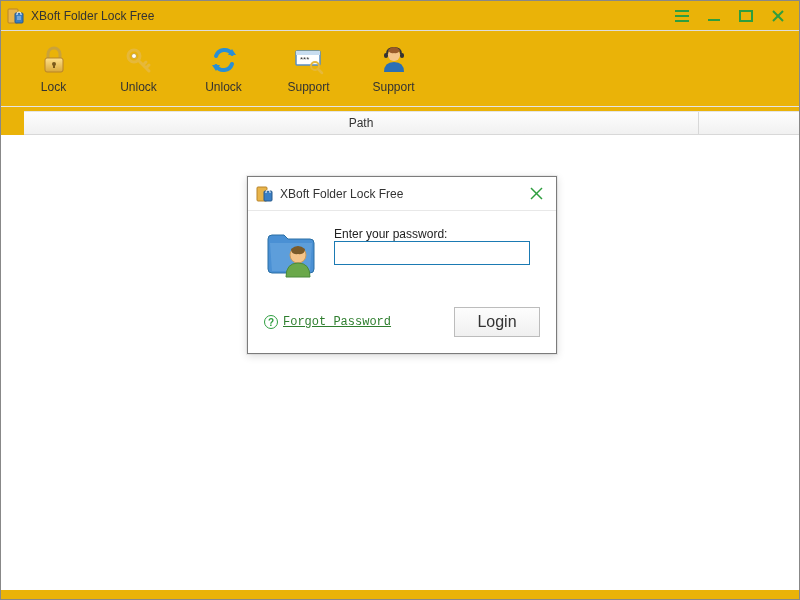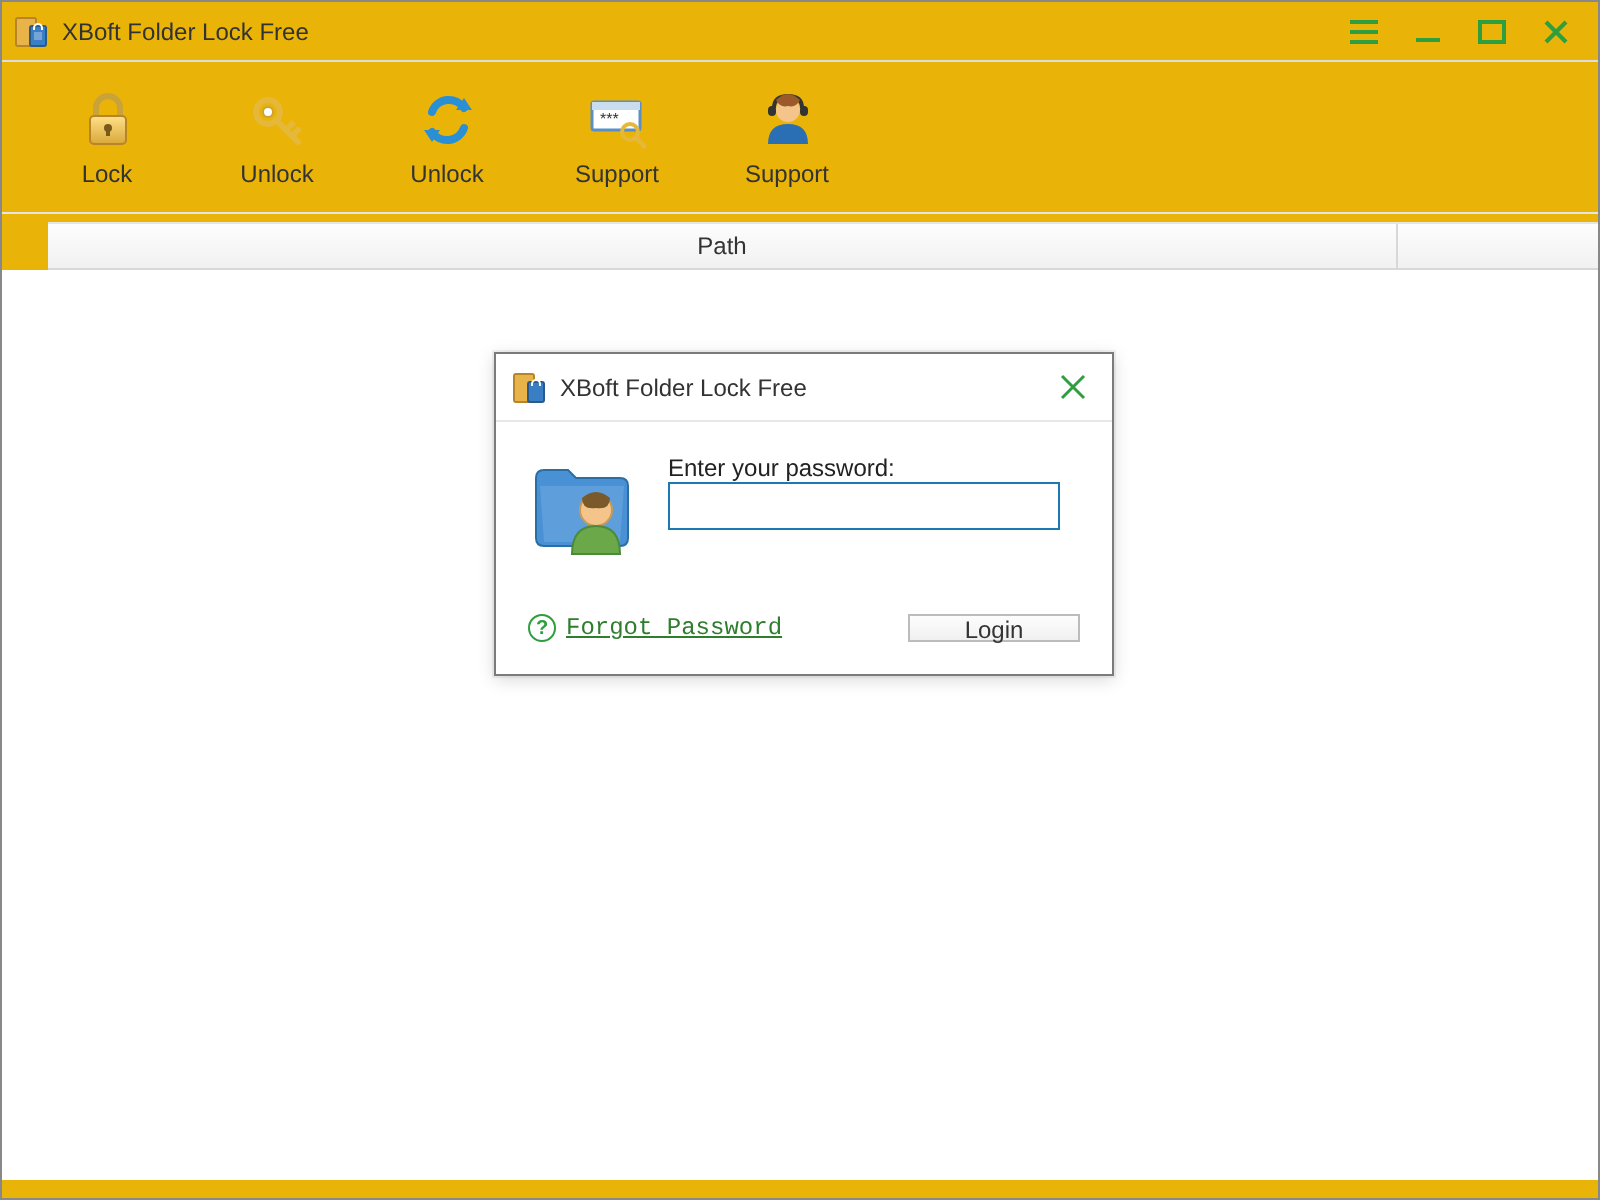--- a/index.html
+++ b/index.html
@@ -33,21 +33,21 @@
 .modal .m-body { padding: 14px 16px 10px 16px; }
 .modal .m-row1 { display: flex; align-items: flex-start; gap: 12px; }
 .modal .m-avatar { width: 58px; height: 58px; flex-shrink: 0; }
 .modal .m-fields { flex: 1; }
 .modal .m-label { font-size: 12px; color: #222; margin-top: 2px; }
 .modal .m-input { width: 196px; height: 24px; border: 1px solid #1b7ab3; padding: 2px 4px; font-size: 12px; outline: none; }
 .modal .m-row2 { display: flex; align-items: center; justify-content: space-between; margin-top: 24px; padding-bottom: 6px; }
 .modal .m-forgot { display: flex; align-items: center; gap: 5px; }
 .modal .m-forgot .q { width: 14px; height: 14px; border-radius: 50%; border: 1px solid #2e9e3f; color: #2e9e3f; font-size: 10px; display: flex; align-items: center; justify-content: center; font-weight: bold; }
 .modal .m-forgot a { color: #2e7e2e; font-size: 12px; text-decoration: underline; font-family: Liberation Mono, monospace; }
-.modal .m-login { width: 86px; height: 14px; background: linear-gradient(#fdfdfd,#f0f0f0); border: 1px solid #bcbcbc; font-size: 12px; color: #333; cursor: pointer; }
+.modal .m-login { width: 86px; height: 30px; background: linear-gradient(#fdfdfd,#f0f0f0); border: 1px solid #bcbcbc; font-size: 16px; color: #333; cursor: pointer; }
 
 svg { display: block; }
 </style>
 </head>
 <body>
 
 <div class="window">
 
   <div class="titlebar">
     <span class="app-icon">

